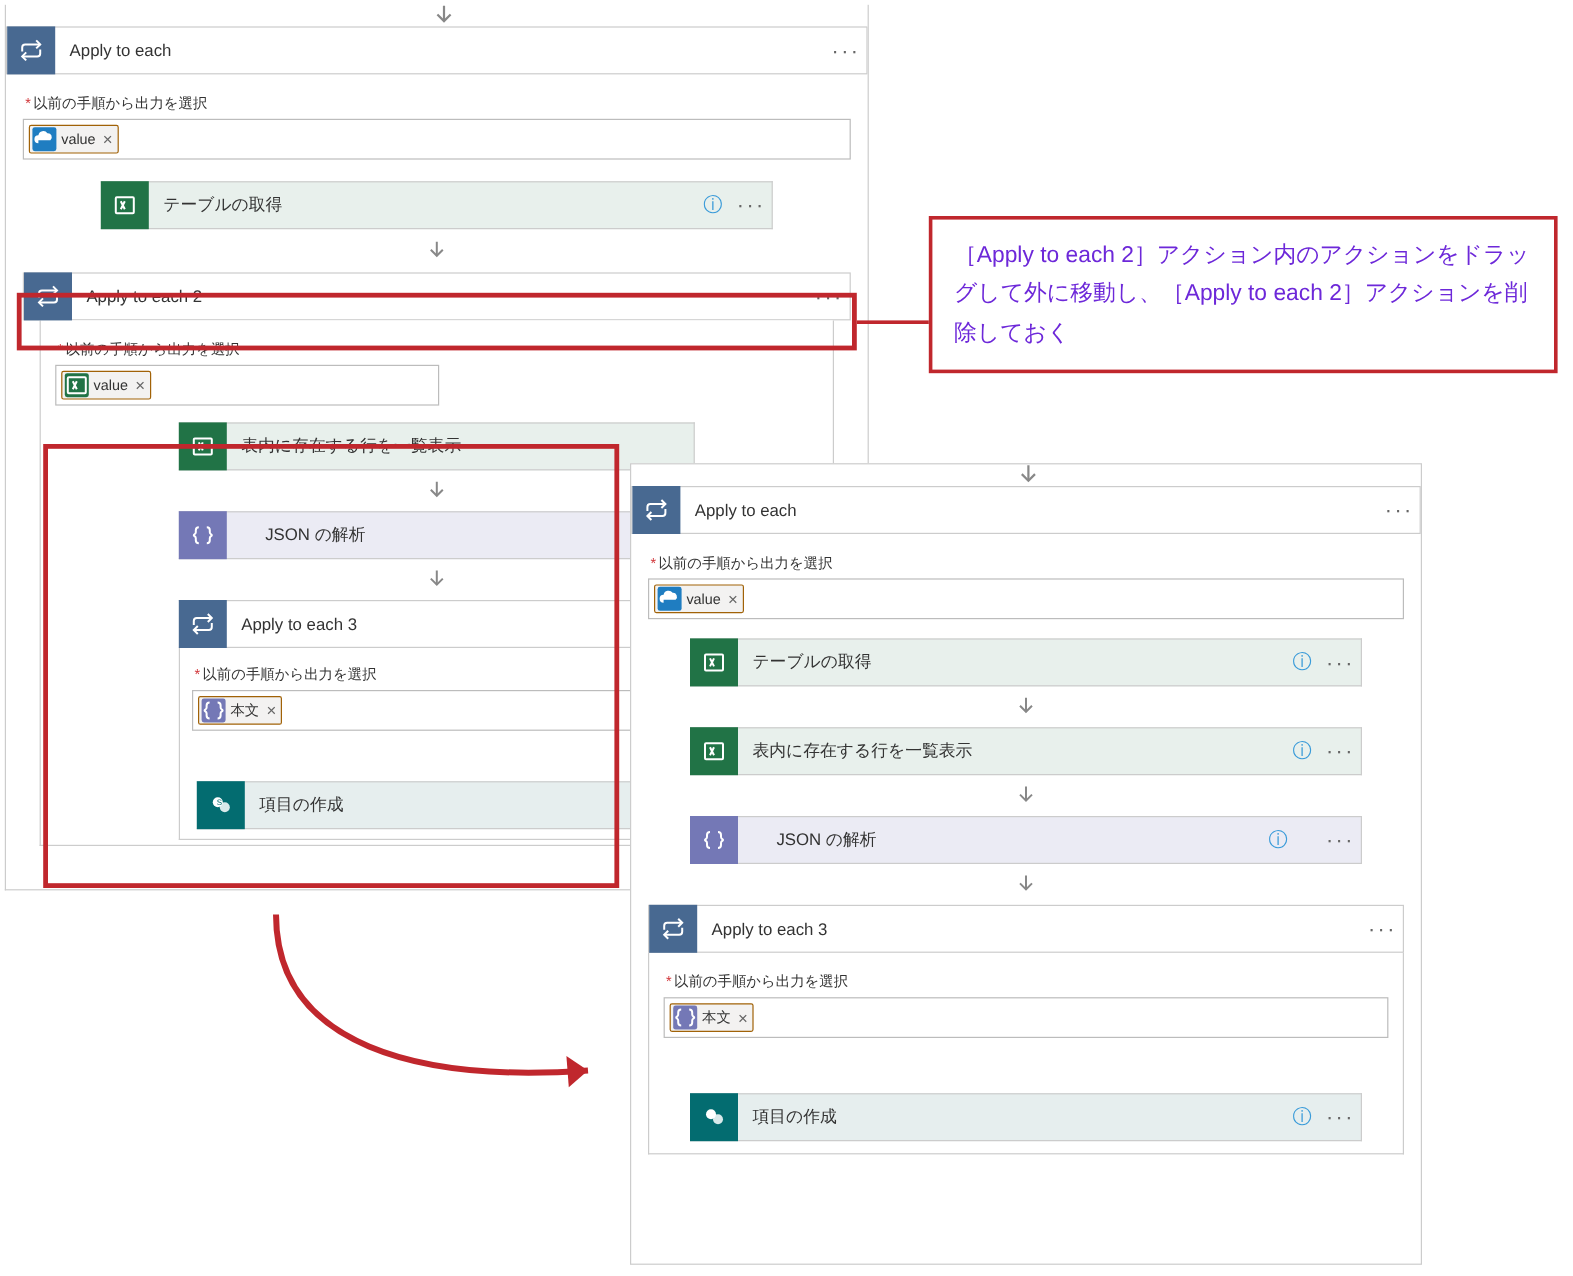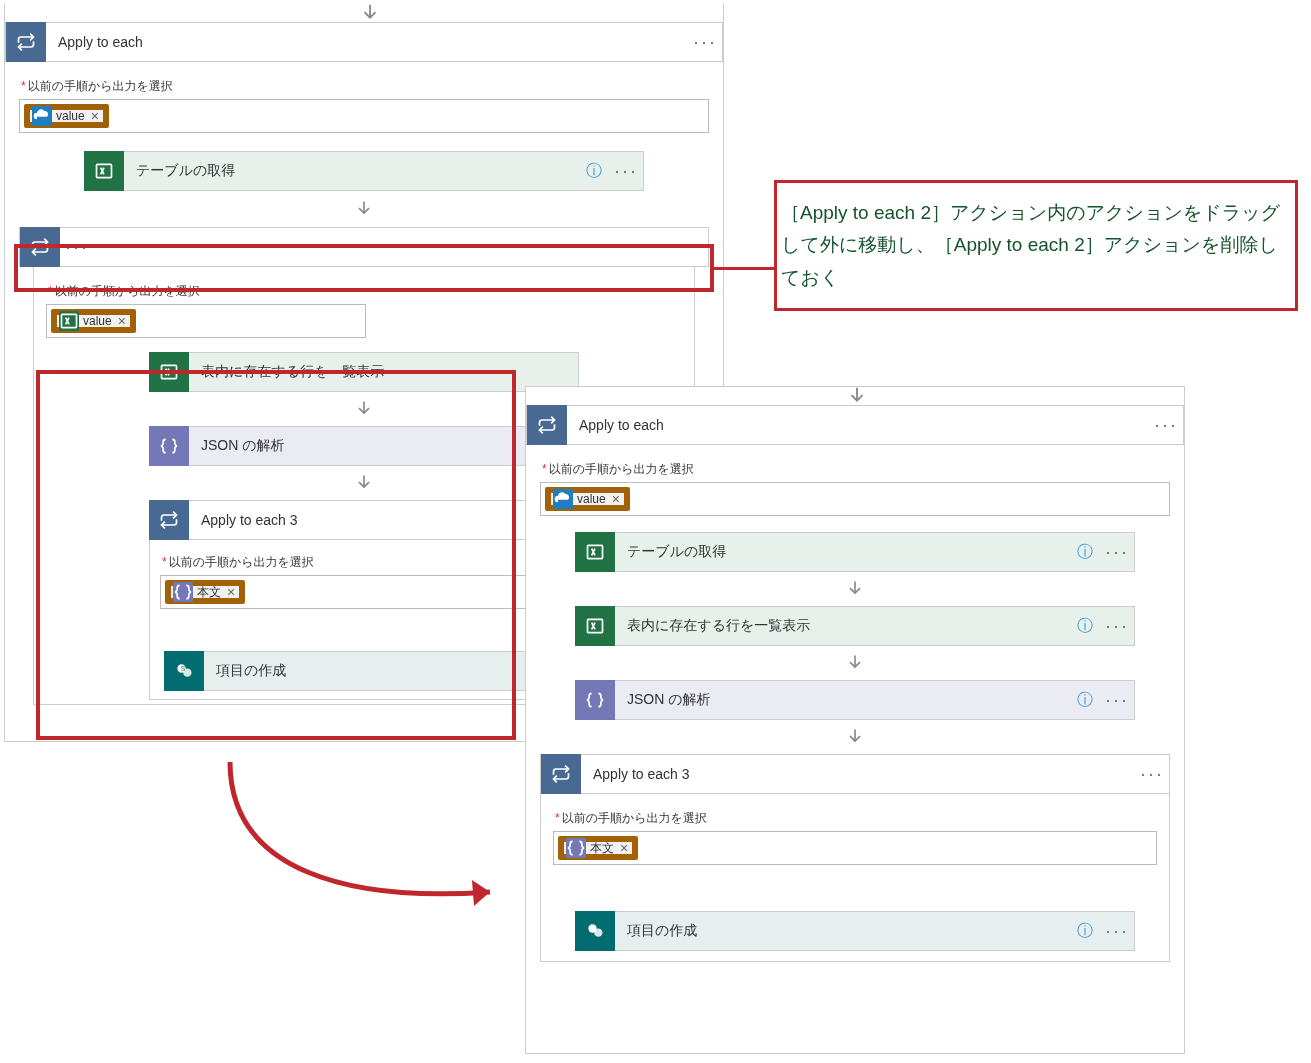--- a/index.html
+++ b/index.html
@@ -37,58 +37,58 @@
   }
   .card-header .iconbox {
     width:40px; height:40px; display:flex; align-items:center; justify-content:center; color:#fff;
   }
   .card-header .title { flex:1; padding-left:12px; font-size:14px;}
   .card-header .help { width:30px; text-align:center; color:#3a9bd9; cursor:pointer; font-size:16px;}
   .card-header .more { width:34px; text-align:center; color:#666; cursor:pointer; font-size:18px; letter-spacing:2px;}
 
   .ic-loop   { background:#486991; }
   .excel-tint { background:#e8f0ec; }
-  .json-tint  { background:#ebebf4; }
+  .json-tint  { background:#ebebf4;gap:20px; }
   .sp-tint    { background:#e6eeee;margin-top:32px; }
   .excel-i { background:#217346; }
   .json-i  { background:#7478b6; }
   .sp-i    { background:#036c70; }
   .onedrive-i { background:#1f7dc1; }
 
   .iconbox svg { width:20px; height:20px; }
 
   .label-req { color:#333; font-size:12px; padding: 6px 2px 4px; }
   .label-req .ast { color:#d13438; margin-right:2px;}
 
   .token-field {
     border:1px solid #bcbcbc; padding:4px; min-height:34px; display:flex; align-items:center;
     background:#fff;
   }
   .token {
     display:inline-flex; align-items:center; height:24px; border-radius:2px; padding:0 4px 0 2px;
-    background:#f3f2f1; border:6px solid #a16207; font-size:12px;
+    background:#f3f2f1; border:1px solid #a16207; font-size:12px;
   }
   .token .tokicon {
     width:20px;height:20px;border-radius:2px;display:flex;align-items:center;justify-content:center;
     margin-right:4px; color:#fff;
   }
   .token .x { margin-left:6px; color:#666; cursor:pointer; font-size:14px;}
 
   .action-card {
     margin:0 auto; width:560px;border-radius:15px;
   }
   .action-card .card-header { border-left:none; }
   .action-card .card-header .iconbox { border-right:none;}
   .center-col { display:flex; flex-direction:column; align-items:center; }
 
   
   .callout {
     position:absolute; left:774px; top:180px; width:524px;
-    border:3px solid #c0272d; padding:14px 4px; background:#fff;
-    font-size:19px; line-height:1.7; color:#14532d;
+    border:3px solid #c0272d; padding:14px 18px; background:#fff;
+    font-size:19px; line-height:1.7; color:#6d28d9;
   }
   .callout-line {
     position:absolute; border-top:3px solid #c0272d;
   }
   
   .redbox {
     position:absolute; border:4px solid #c0272d; pointer-events:none;
   }
   
   .curved-arrow { position:absolute; }
@@ -178,20 +178,21 @@
 
       <div class="card-header">
         <div class="iconbox ic-loop">
           <svg viewBox="0 0 24 24" fill="none" stroke="#fff" stroke-width="2">
               <path d="M17 2l4 4-4 4"></path>
               <path d="M3 13V9a3 3 0 013-3h15"></path>
               <path d="M7 22l-4-4 4-4"></path>
               <path d="M21 11v4a3 3 0 01-3 3H3"></path>
             </svg>
         </div>
+        <div class="title">Apply to each 2</div>
         <div class="more">···</div>
       </div>
 
       <div class="inner-pad" style="background:#fff;border:1px solid #ccc;border-top:none;padding:10px 12px 4px;">
         <div class="label-req"><span class="ast">*</span><span>以前の手順から出力を選択</span></div>
         <div class="token-field" style="width:320px;">
           <span class="token">
             <span class="tokicon excel-i">
               <svg viewBox="0 0 24 24" fill="#fff">
                   <rect x="3" y="4" width="18" height="16" rx="1" fill="none" stroke="#fff" stroke-width="2"></rect>

